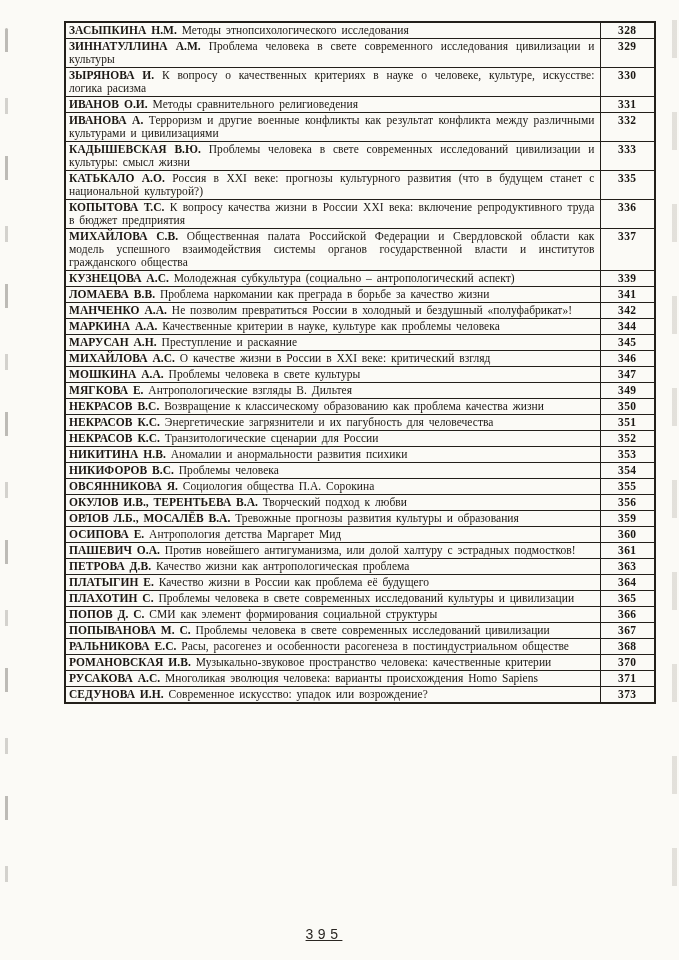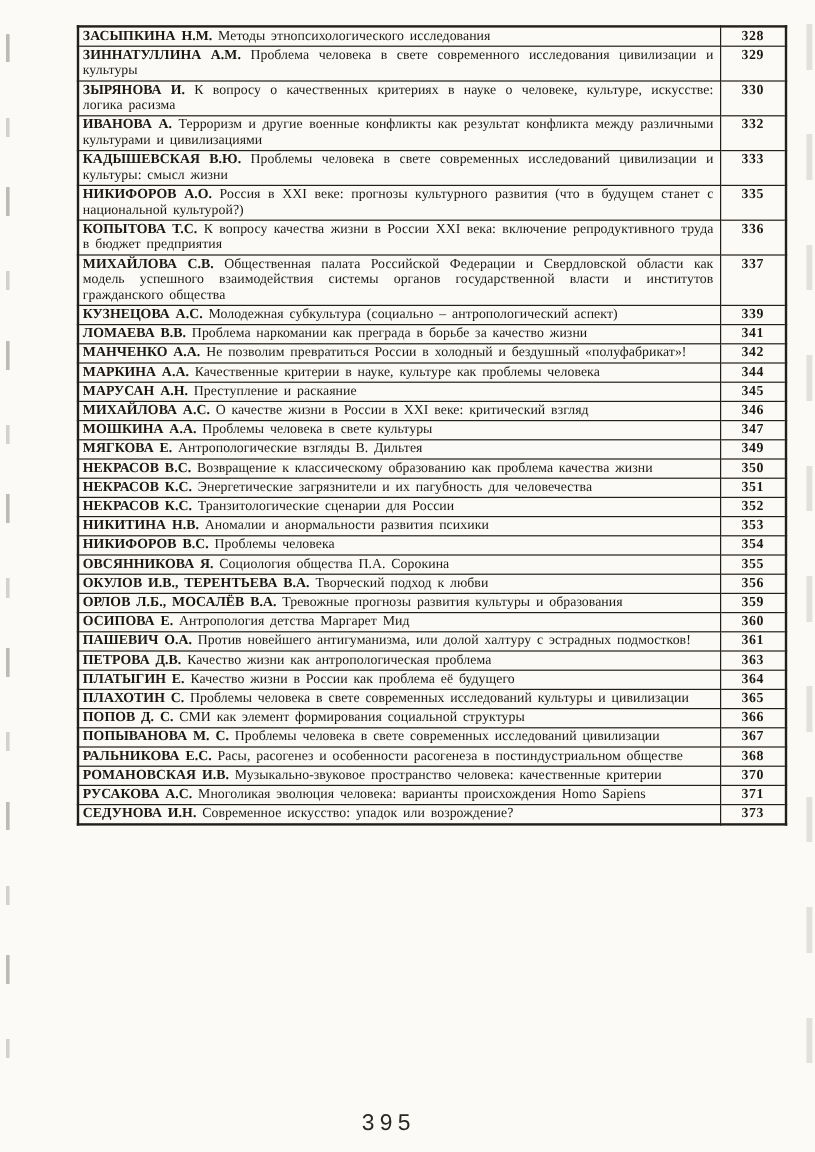--- a/index.html
+++ b/index.html
@@ -45,24 +45,25 @@
     letter-spacing: 0.4px;
   }
 
   .footer-page-number {
     position: absolute;
     left: 0;
     top: 926px;
     width: 648px;
     text-align: center;
     font-family: "Liberation Sans", "DejaVu Sans", sans-serif;
-    font-size: 19px;
+    font-size: 14px;
     letter-spacing: 4.5px;
     color: #2a2username622;
     color: #2a2622;
+    text-decoration: underline;
   }
 
   
   .scan-artifact-left {
     position: absolute;
     left: 5px;
     top: 28px;
     width: 3px;
     height: 885px;
     background: repeating-linear-gradient(
@@ -107,29 +108,33 @@
         </tr>
         <tr>
           <td class="cell-title"><span class="author">ЗИННАТУЛЛИНА А.М.</span><span> Проблема человека в свете современного исследования цивилизации и культуры</span></td>
           <td class="cell-page">329</td>
         </tr>
         <tr>
           <td class="cell-title"><span class="author">ЗЫРЯНОВА И.</span><span> К вопросу о качественных критериях в науке о человеке, культуре, искусстве: логика расизма</span></td>
           <td class="cell-page">330</td>
         </tr>
         <tr>
+          <td class="cell-title"><span class="author">ИВАНОВ О.И.</span><span> Методы сравнительного религиоведения</span></td>
+          <td class="cell-page">331</td>
+        </tr>
+        <tr>
           <td class="cell-title"><span class="author">ИВАНОВА А.</span><span> Терроризм и другие военные конфликты как результат конфликта между различными культурами и цивилизациями</span></td>
           <td class="cell-page">332</td>
         </tr>
         <tr>
           <td class="cell-title"><span class="author">КАДЫШЕВСКАЯ В.Ю.</span><span> Проблемы человека в свете современных исследований цивилизации и культуры: смысл жизни</span></td>
           <td class="cell-page">333</td>
         </tr>
         <tr>
-          <td class="cell-title"><span class="author">НИКИФОРОВ А.О.</span><span> Россия в XXI веке: прогнозы культурного развития (что в будущем станет с национальной культурой?)</span></td>
+          <td class="cell-title"><span class="author">КАТЬКАЛО А.О.</span><span> Россия в XXI веке: прогнозы культурного развития (что в будущем станет с национальной культурой?)</span></td>
           <td class="cell-page">335</td>
         </tr>
         <tr>
           <td class="cell-title"><span class="author">КОПЫТОВА Т.С.</span><span> К вопросу качества жизни в России XXI века: включение репродуктивного труда в бюджет предприятия</span></td>
           <td class="cell-page">336</td>
         </tr>
         <tr>
           <td class="cell-title"><span class="author">МИХАЙЛОВА С.В.</span><span> Общественная палата Российской Федерации и Свердловской области как модель успешного взаимодействия системы органов государственной власти и институтов гражданского общества</span></td>
           <td class="cell-page">337</td>
         </tr>

